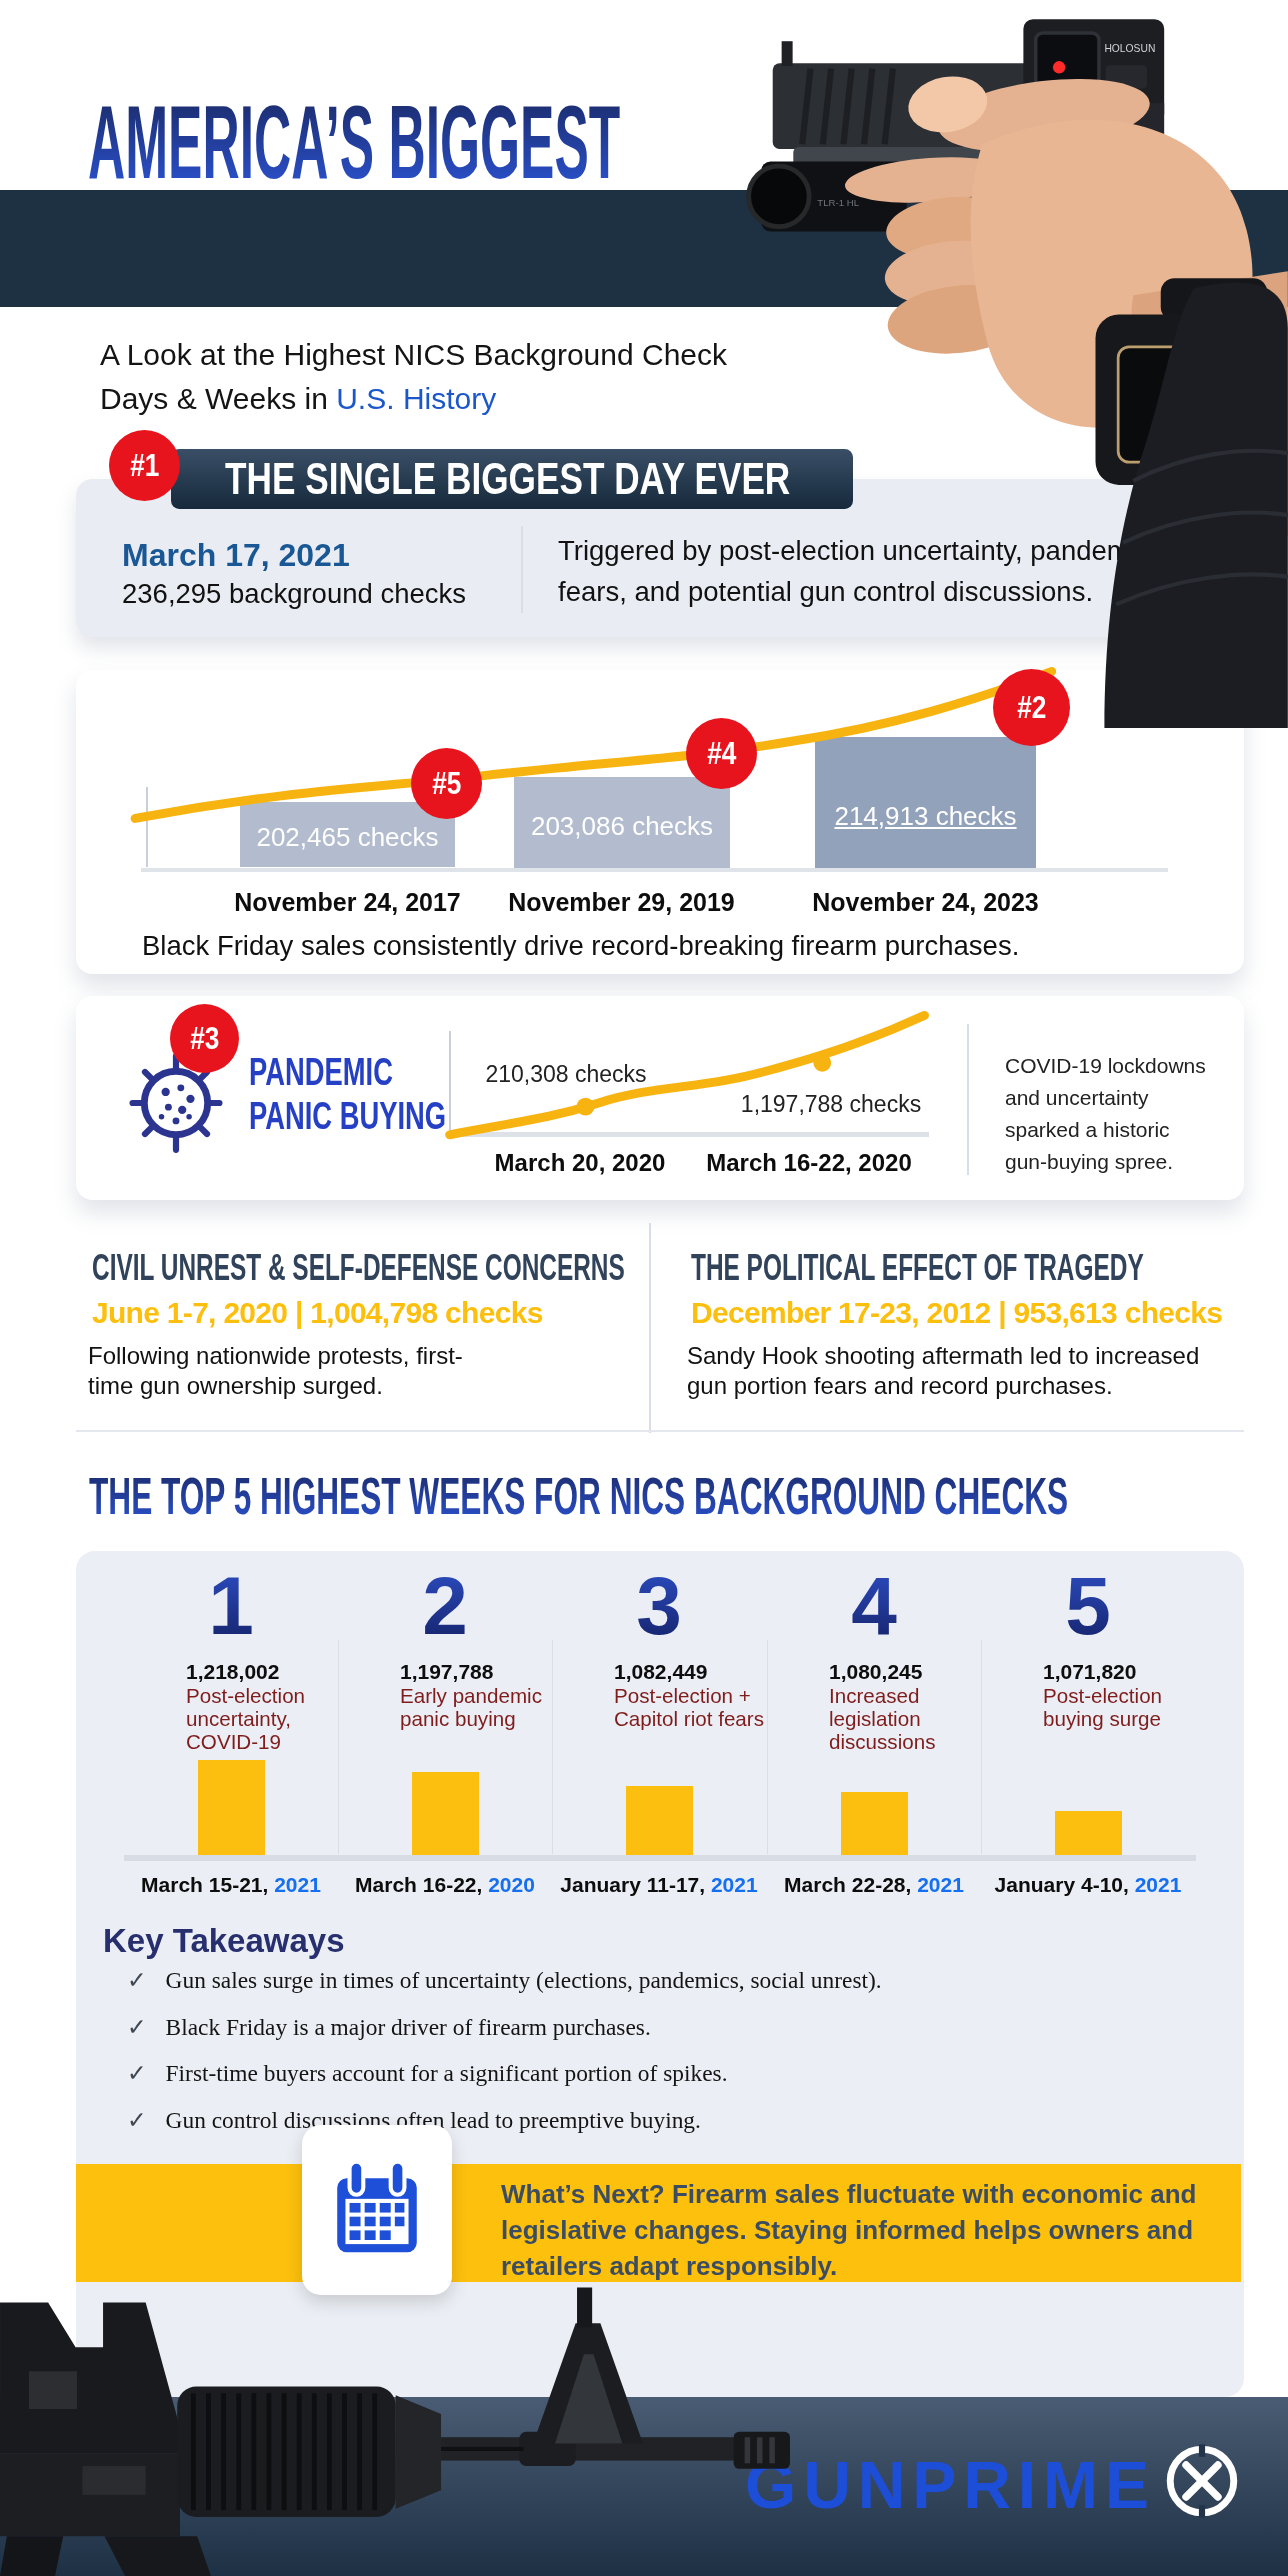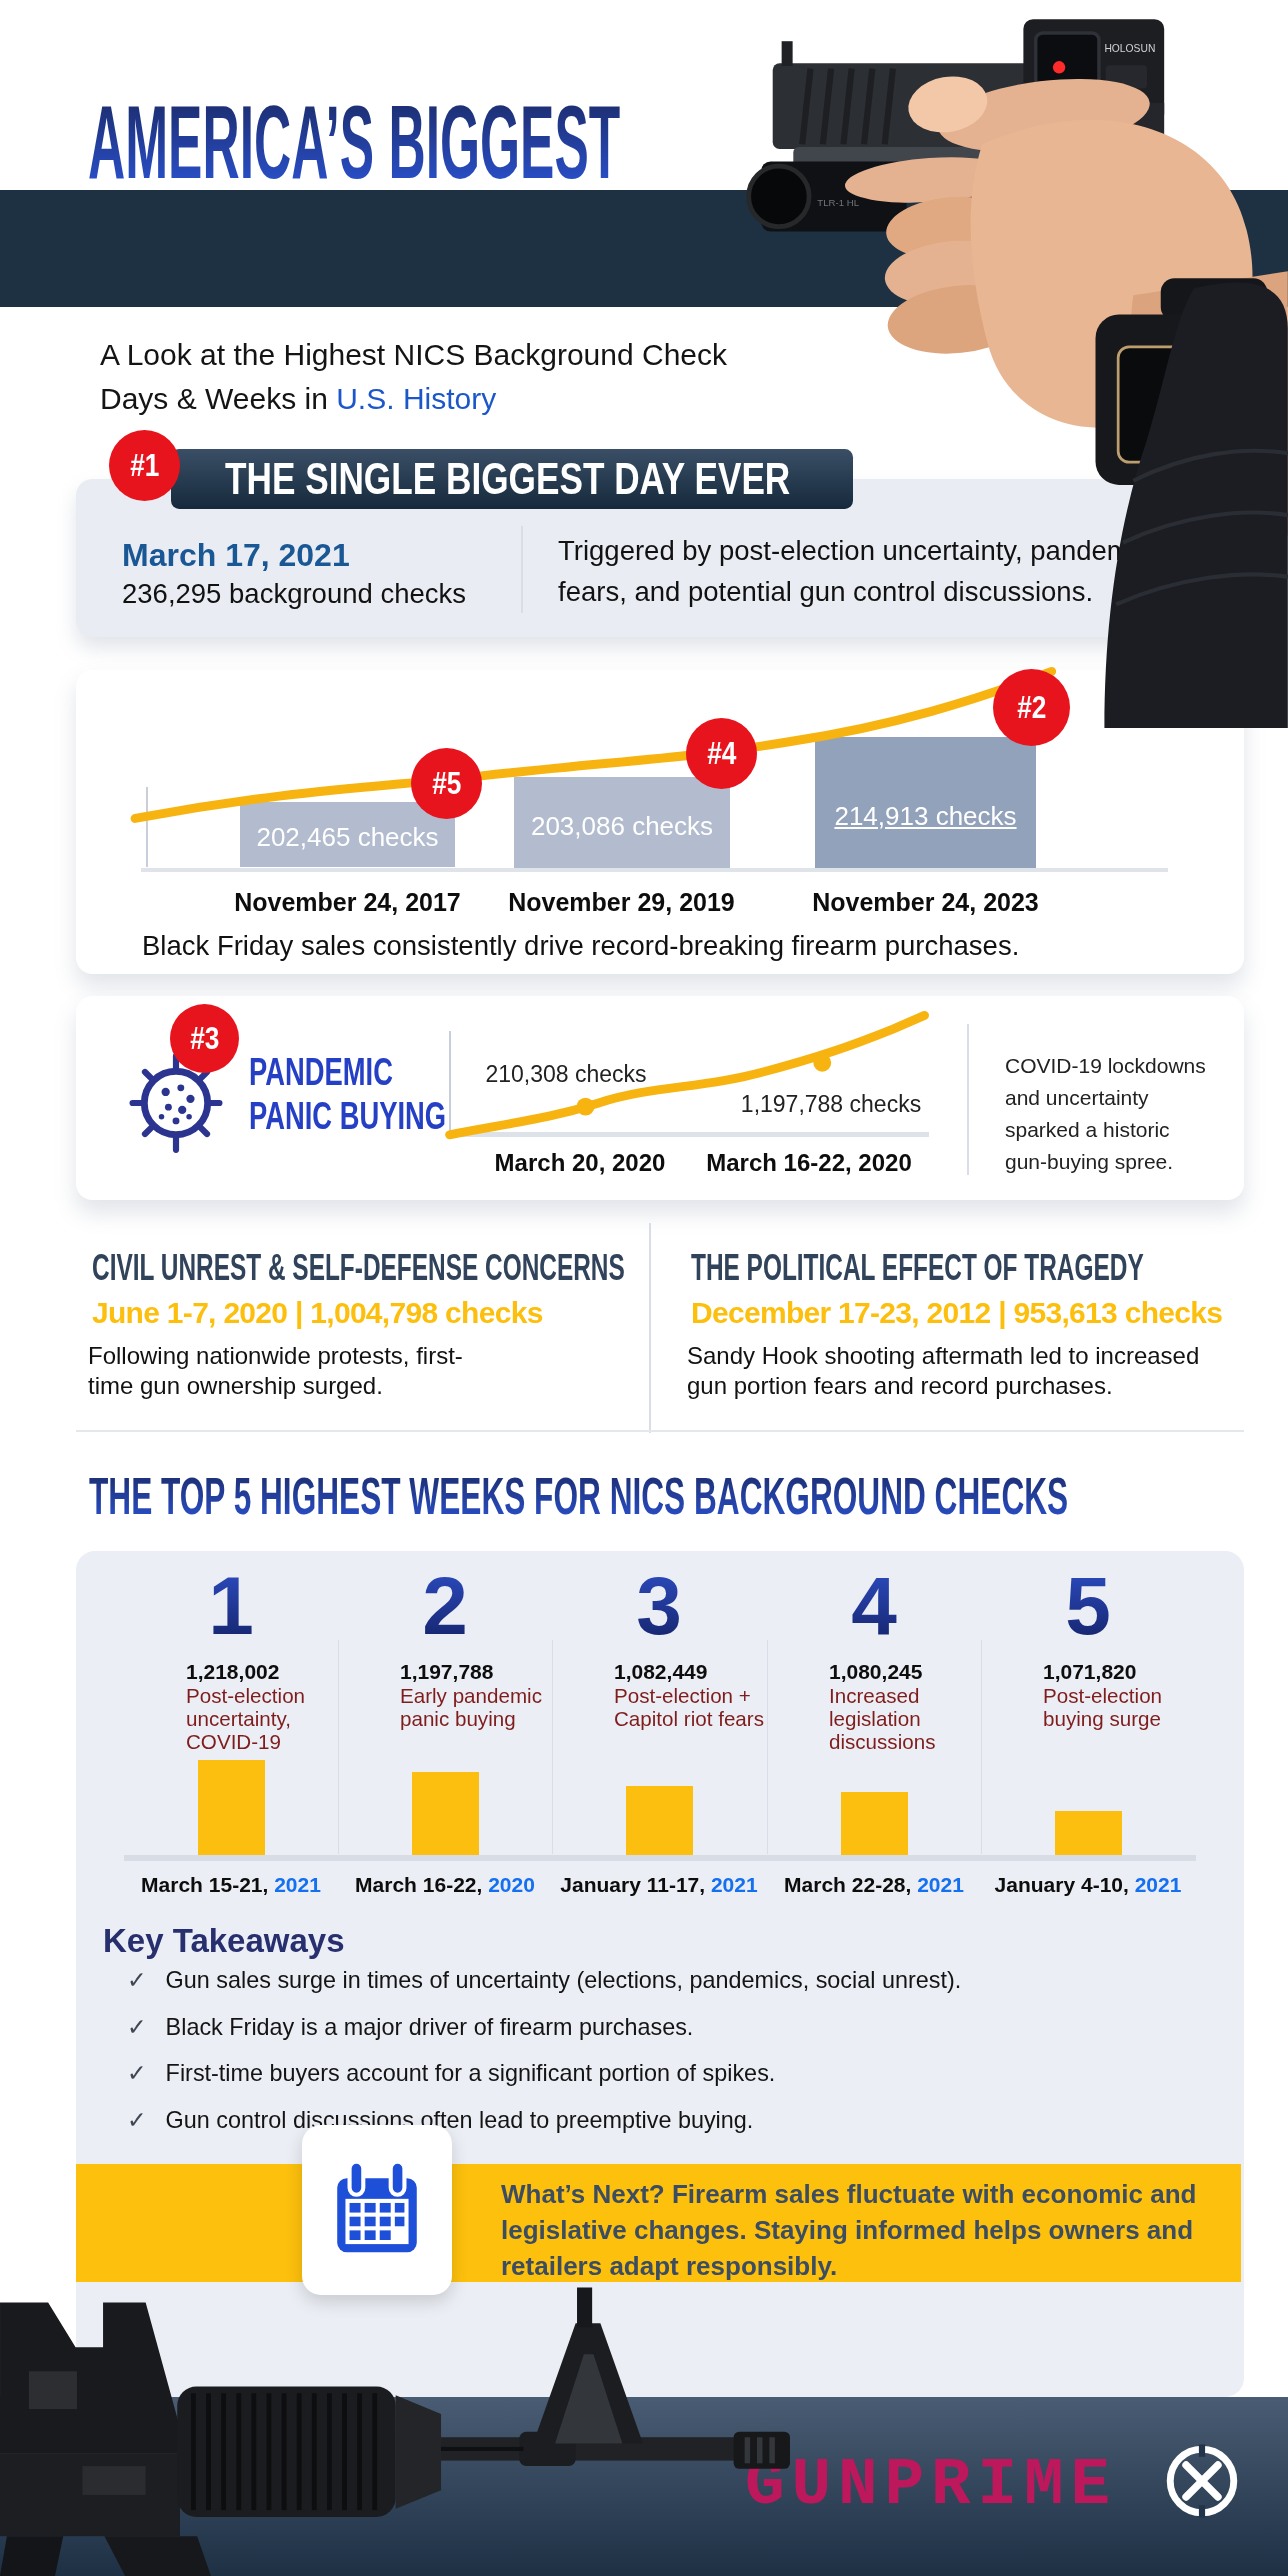--- a/index.html
+++ b/index.html
@@ -38,28 +38,28 @@
   .t5title .cond{transform:scaleX(.62);font-size:51px;}
   .panel{background:#ebeef4;border-radius:19px;}
   .t5col{position:absolute;top:1551px;width:214px;height:412px;}
   .t5rank{position:absolute;top:16.5px;left:0;width:214px;text-align:center;font-weight:700;font-size:82px;line-height:76px;}
   .t5val{position:absolute;top:109px;left:62px;font-weight:700;font-size:21px;color:#0d0d0d;}
   .t5desc{position:absolute;top:133px;left:62px;width:150px;font-size:20.6px;line-height:23px;color:#7f1d1d;}
   .t5bar{position:absolute;background:#fcbf10;width:67px;left:74px;}
   .t5date{position:absolute;top:322px;left:0;width:214px;text-align:center;font-weight:700;font-size:21px;color:#0d0d0d;white-space:nowrap;}
   .t5year{color:#156ff1;}
   .tick{color:#3f4753;font-size:23.4px;}
-  .check-item{position:absolute;left:127px;font-size:23.4px;color:#141414;}
+  .check-item{position:absolute;left:127px;font-size:23.4px;color:#141414;font-family:Liberation Serif, serif;}
   .check-item .txt{margin-left:19px;}
   .banner{left:76px;top:2164px;width:1165px;height:118px;background:#fdc00d;z-index:5;}
   .banner-txt{left:501px;top:2176px;width:728px;font-weight:700;font-size:26px;line-height:36px;color:#3d4d61;z-index:6;}
   .calcard{left:302px;top:2125px;width:150px;height:170px;background:#fff;border-radius:19px;
            box-shadow:0 6.9px 17px rgba(0,0,0,.15);z-index:7;display:flex;align-items:center;justify-content:center;}
   .footer{left:0;top:2397px;width:1288px;height:179px;background:linear-gradient(180deg,#4a5c73 0%,#1e3044 100%);}
-  .brand{left:745px;top:2451px;font-weight:700;font-size:66px;line-height:69px;letter-spacing:6.9px;color:#be185d;z-index:4;font-family:Liberation Mono, monospace;}
+  .brand{left:745px;top:2451px;font-weight:700;font-size:66px;line-height:69px;letter-spacing:6.9px;color:#1d4ed8;z-index:4;}
   .small-grey{font-size:21px;line-height:32px;color:#222;}
   .chart-label{font-size:23px;color:#222;text-align:center;}
   .chart-xlabel{font-weight:700;font-size:24px;color:#0d0d0d;text-align:center;white-space:nowrap;}
   svg{display:block;}
 </style>
 </head>
 <body>
 
 <div class="page">
 

